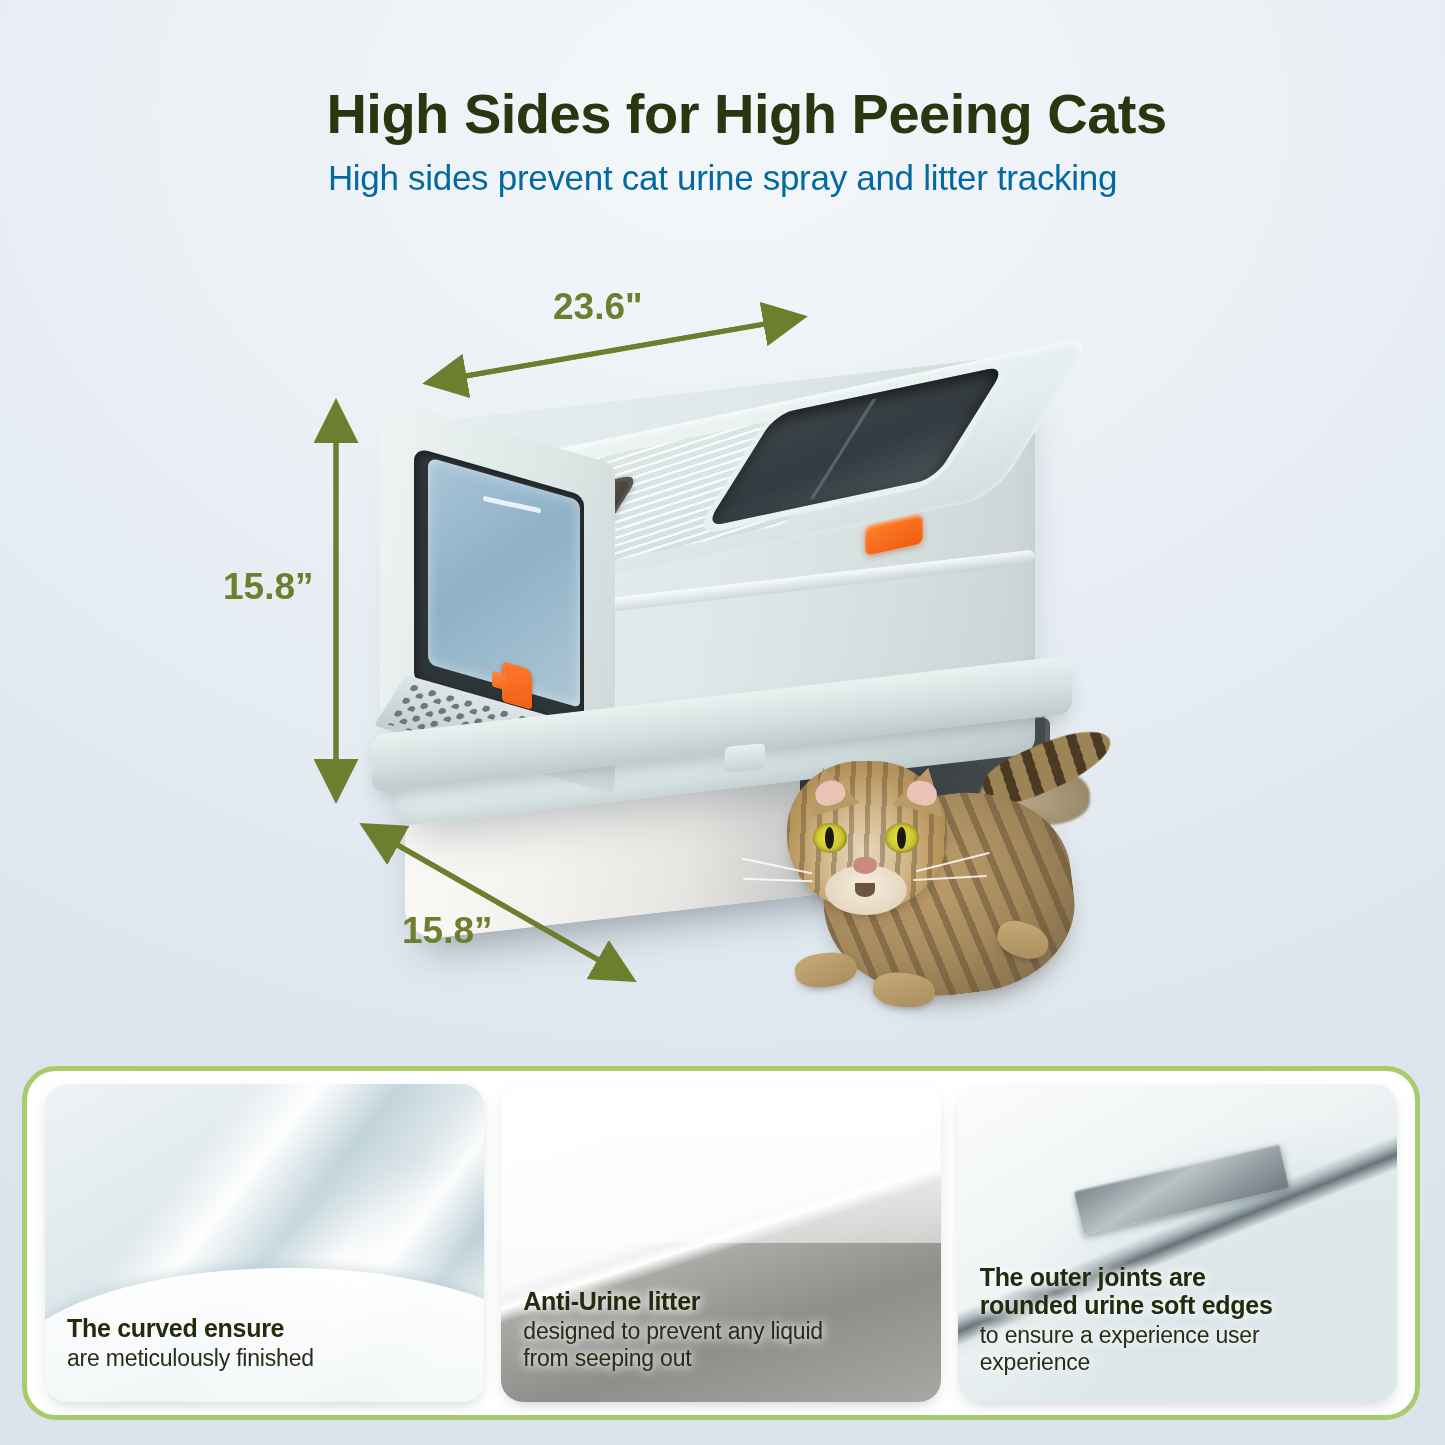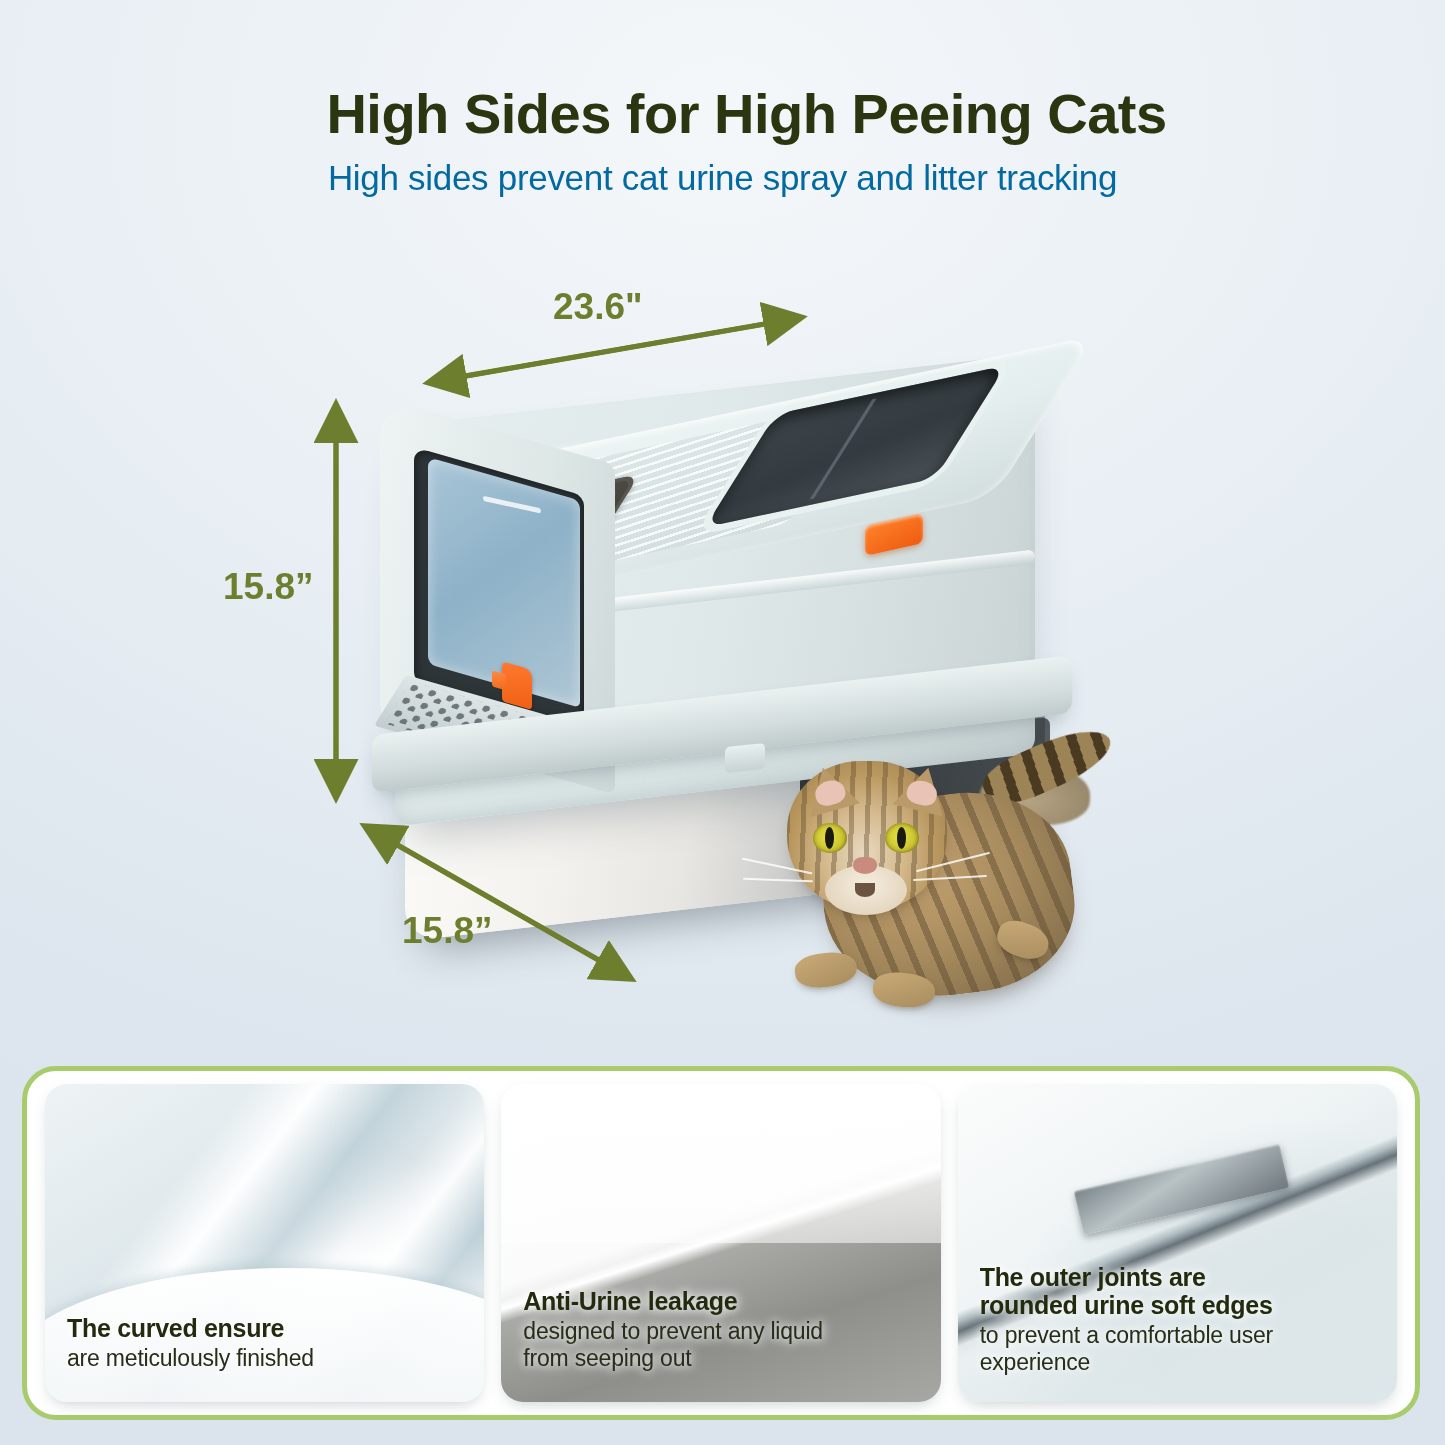--- a/index.html
+++ b/index.html
@@ -367,31 +367,31 @@
     <div class="art art-curved"></div>
     <div class="txt">
       <div class="t1">The curved ensure</div>
       <div class="t2">are meticulously finished</div>
     </div>
   </div>
 
   <div class="card">
     <div class="art art-urine"></div>
     <div class="txt">
-      <div class="t1">Anti-Urine leakage</div>
+      <div class="t1">Anti-Urine litter</div>
       <div class="t2" style="white-space:pre-line;">designed to prevent any liquid
 from seeping out</div>
     </div>
   </div>
 
   <div class="card">
     <div class="art art-joints">
       <div class="slot"></div>
     </div>
     <div class="txt" style="bottom:26px;">
       <div class="t1" style="white-space:pre-line;">The outer joints are
 rounded urine soft edges</div>
-      <div class="t2" style="white-space:pre-line;"> to prevent a comfortable user
+      <div class="t2" style="white-space:pre-line;"> to ensure a experience user
 experience</div>
     </div>
   </div>
 
 </div>
 
 </body></html>

